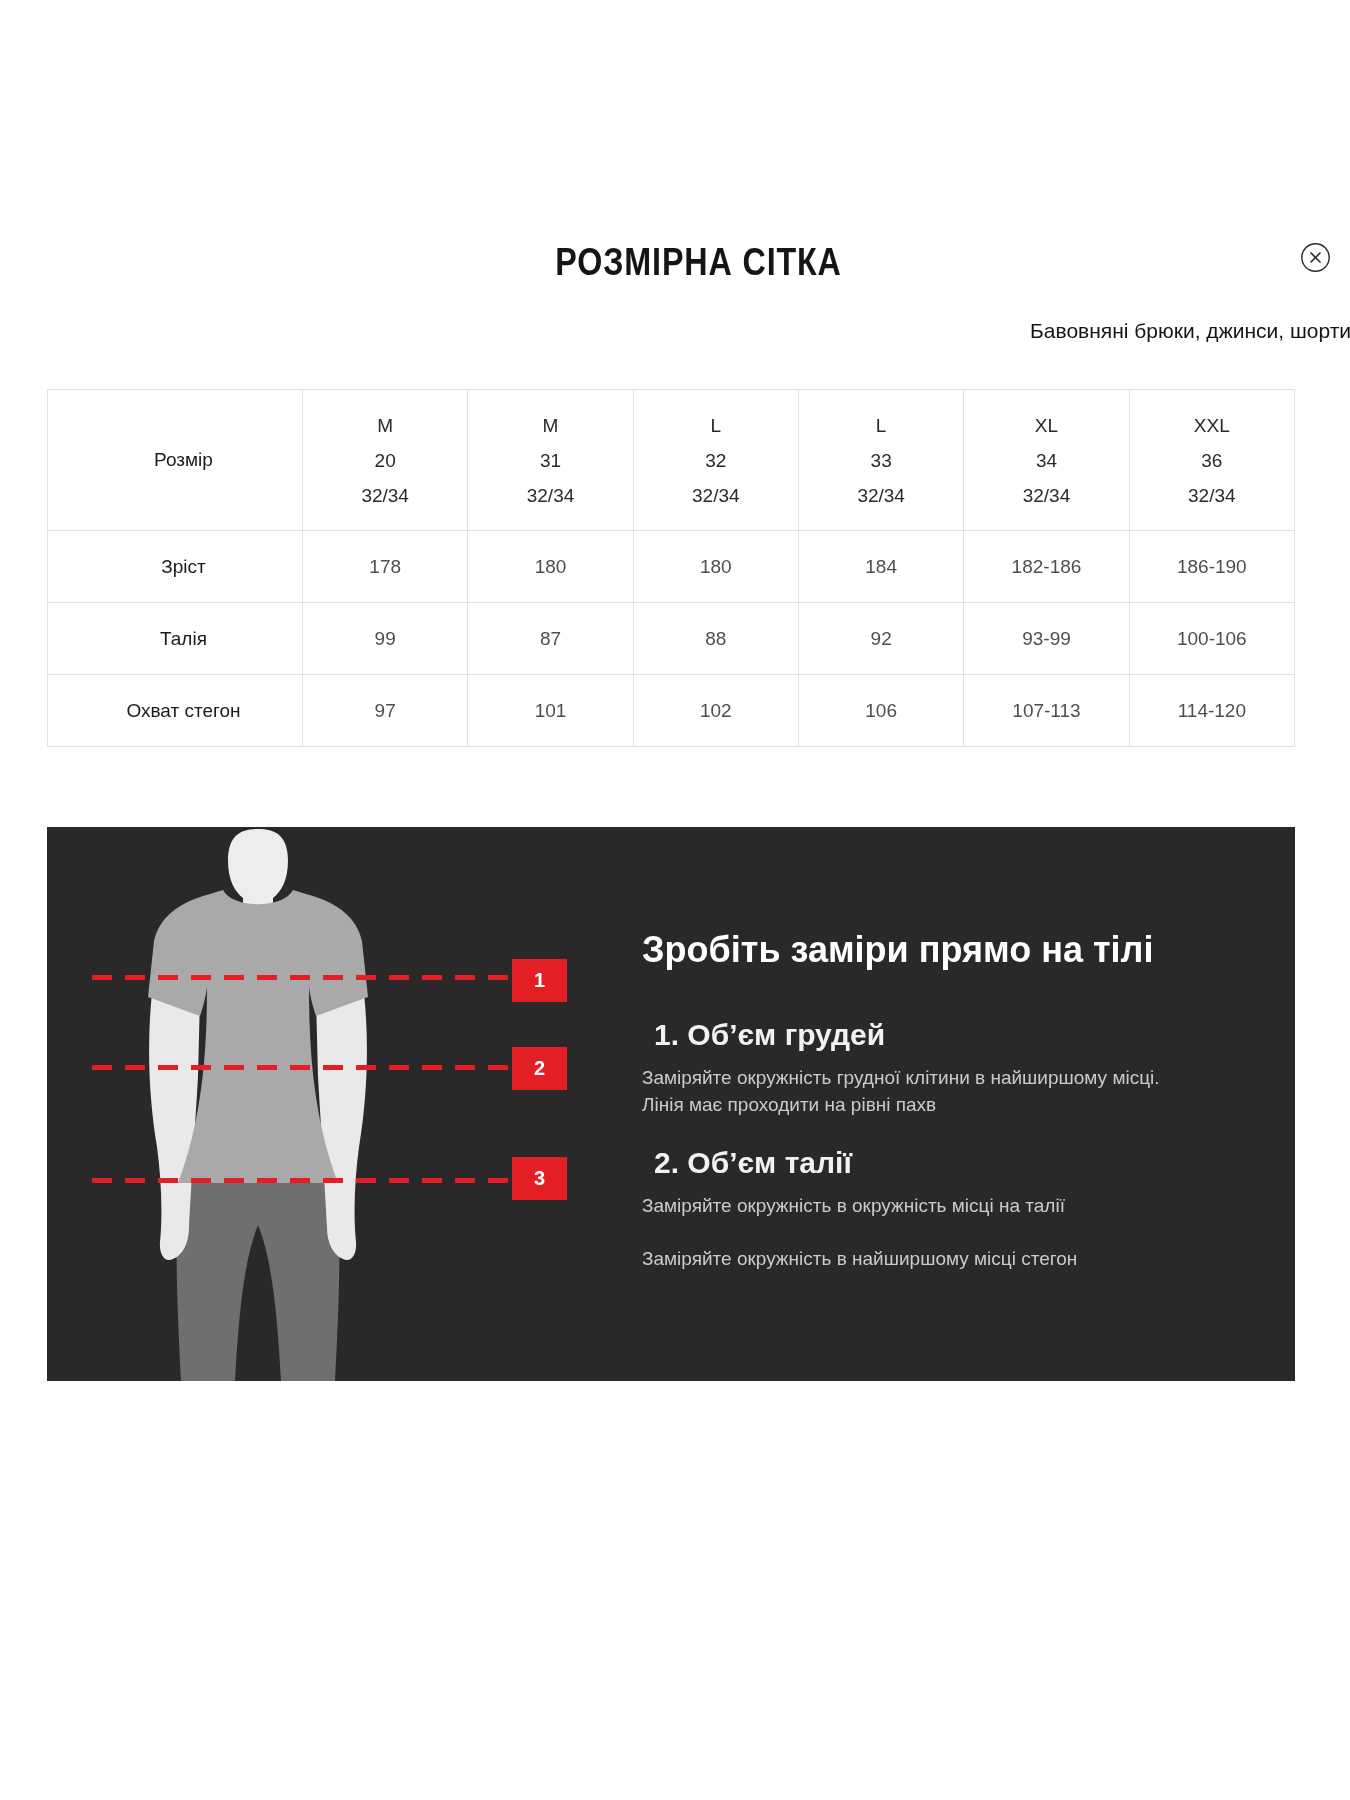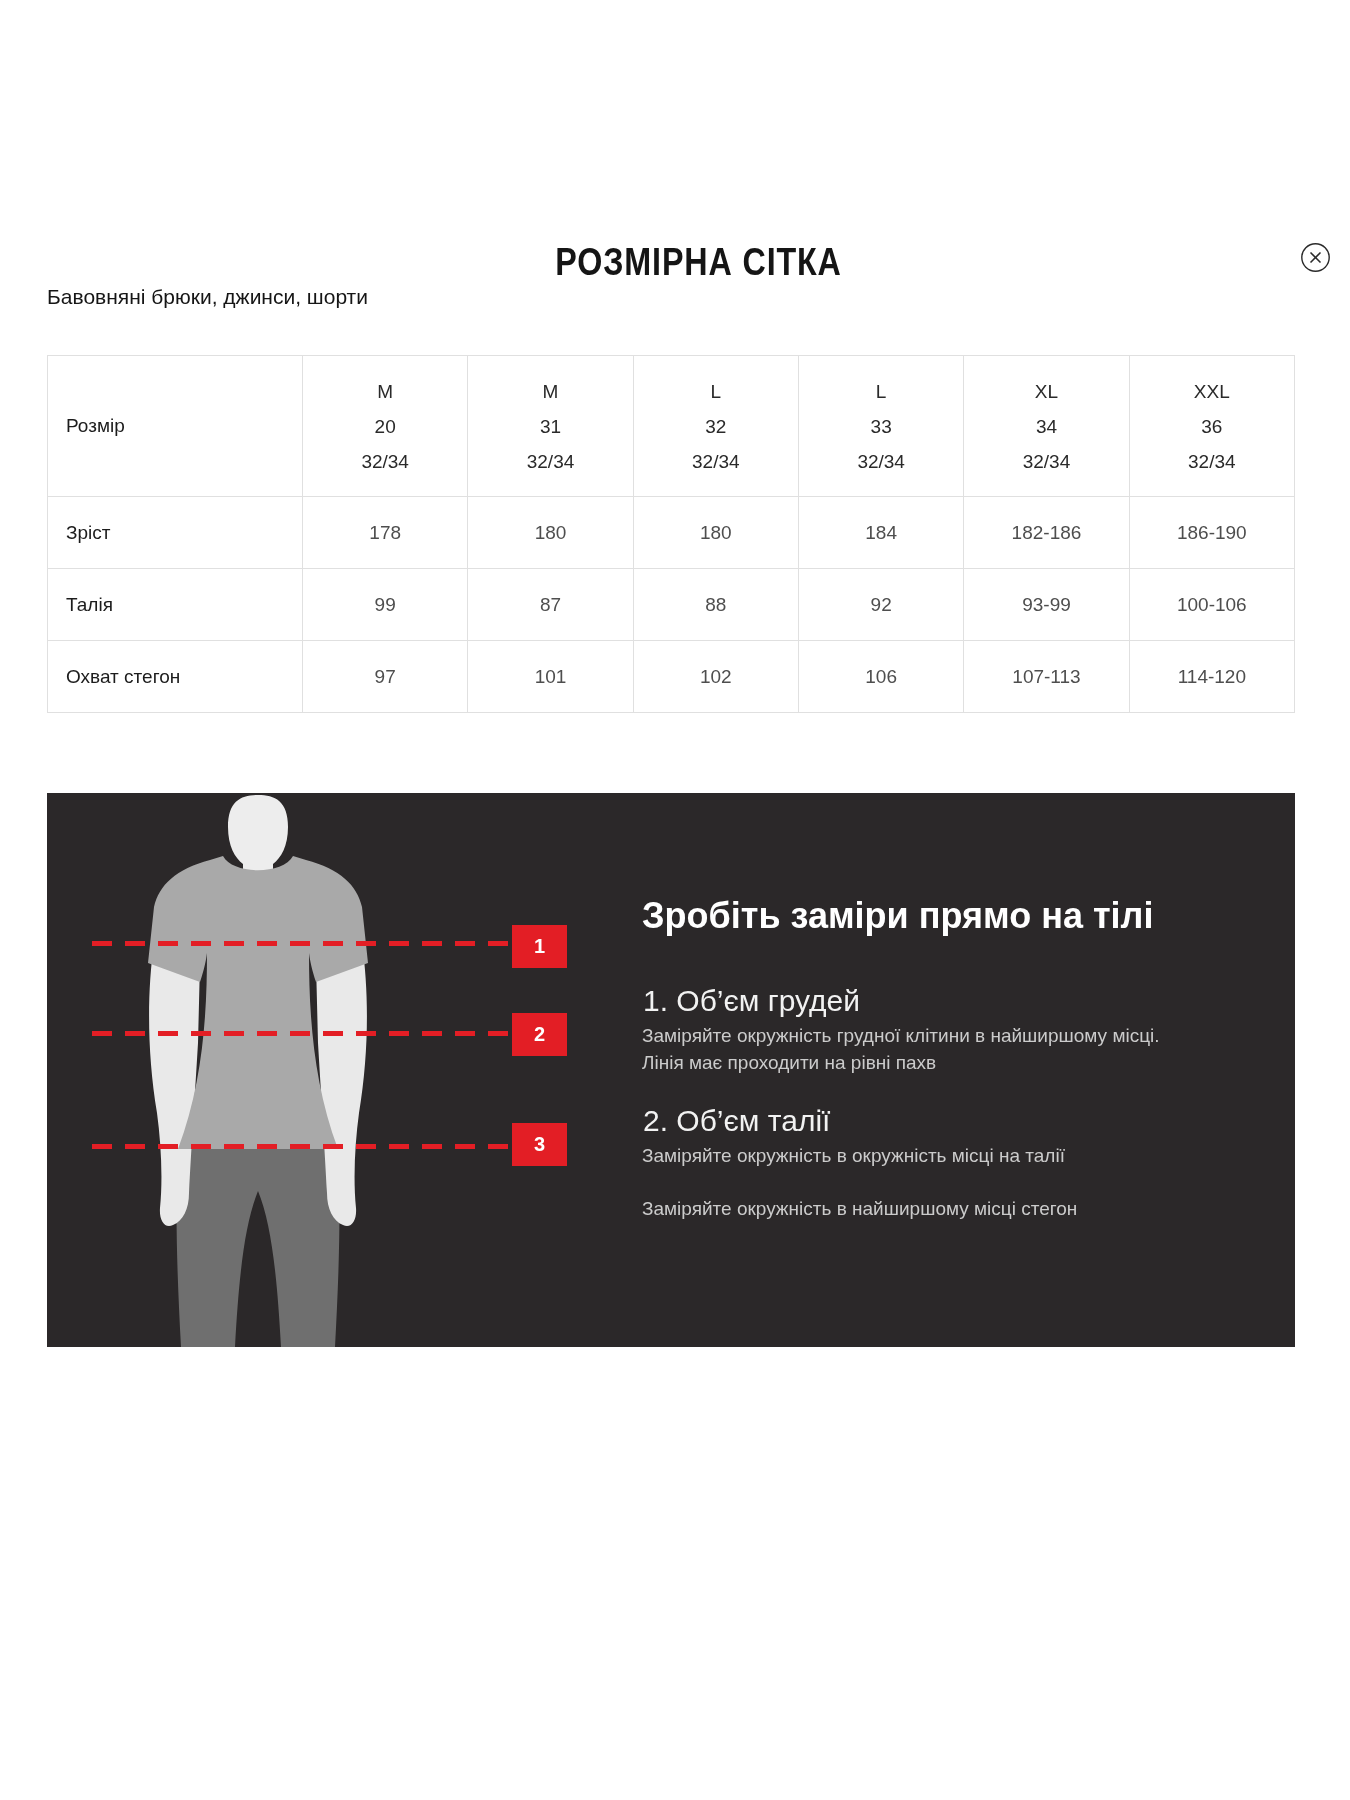--- a/index.html
+++ b/index.html
@@ -8,33 +8,33 @@
     background:#ffffff;font-family:"Liberation Sans",sans-serif;color:#1a1a1a;
   }
   .content{width:1304px;margin-left:47px;}
 
   
   .title{margin:0;padding-top:243px;text-align:center;}
   .title span{
     display:inline-block;font-size:38px;font-weight:700;letter-spacing:1px;
     transform:scale(0.85,1);transform-origin:center;color:#151515;line-height:1;
   }
-  .subtitle{text-align:left;font-size:21px;line-height:1.3;color:#161616;}
+  .subtitle{margin-top:34px;text-align:right;font-size:21px;line-height:1.3;color:#161616;}
 
   
   table.size-table{
     margin-top:45px;width:1248px;border-collapse:collapse;table-layout:fixed;
   }
   table.size-table td,table.size-table th{
     border:1px solid #e0e0e0;vertical-align:middle;font-weight:400;
   }
   table.size-table col.label-col{width:255px;}
   .hdr-row td,.hdr-row th{height:138px;}
   .data-row td{height:69px;}
-  .row-label{font-size:19px;font-weight:700;color:#1c1c1c;text-align:left;padding-left:18px;}
+  .row-label{font-size:19px;font-weight:700;color:#1c1c1c;text-align:center;padding-left:18px;}
   .col-hdr{font-size:19px;font-weight:700;color:#2a2a2a;text-align:center;}
   .col-hdr div{line-height:35px;}
   .val-cell{font-size:19px;color:#4e4e4e;text-align:center;margin-left:40px;}
 
   
   .dark-panel{
     position:relative;margin-top:80px;width:1248px;height:554px;
     background:var(--background,#2b2829);overflow:hidden;
   }
   .figure-svg{position:absolute;left:0;top:0;z-index:1;}
@@ -50,21 +50,21 @@
     background:var(--accent-red,#e31e25);color:#ffffff;font-size:20px;font-weight:700;
     display:flex;align-items:center;justify-content:center;
   }
   .box1{top:132px;} .box2{top:220px;} .box3{top:330px;}
 
   .instructions{position:absolute;left:595px;top:1px;width:600px;z-index:2;}
   .instructions h2{
     margin:0;padding-top:100px;font-size:36px;font-weight:700;line-height:1.2;
     color:var(--heading-text,#ffffff);margin-bottom:46px;
   }
-  .instr h3{margin:1px;font-size:30px;font-weight:400;line-height:1.2;color:#f2f2f2;}
+  .instr h3{margin:12px;font-size:30px;font-weight:700;line-height:1.2;color:#f2f2f2;}
   .instr p{margin:4px 0 0;font-size:19px;line-height:1.42;color:var(--body-text,#cbcbcb);white-space:pre-line;}
   .instr + .instr{margin-top:26px;}
 
   
   .close-btn{
     position:absolute;left:1300px;top:242px;width:31px;height:31px;
     background:none;border:none;padding:0;cursor:pointer;
   }
 </style>
 </head>

